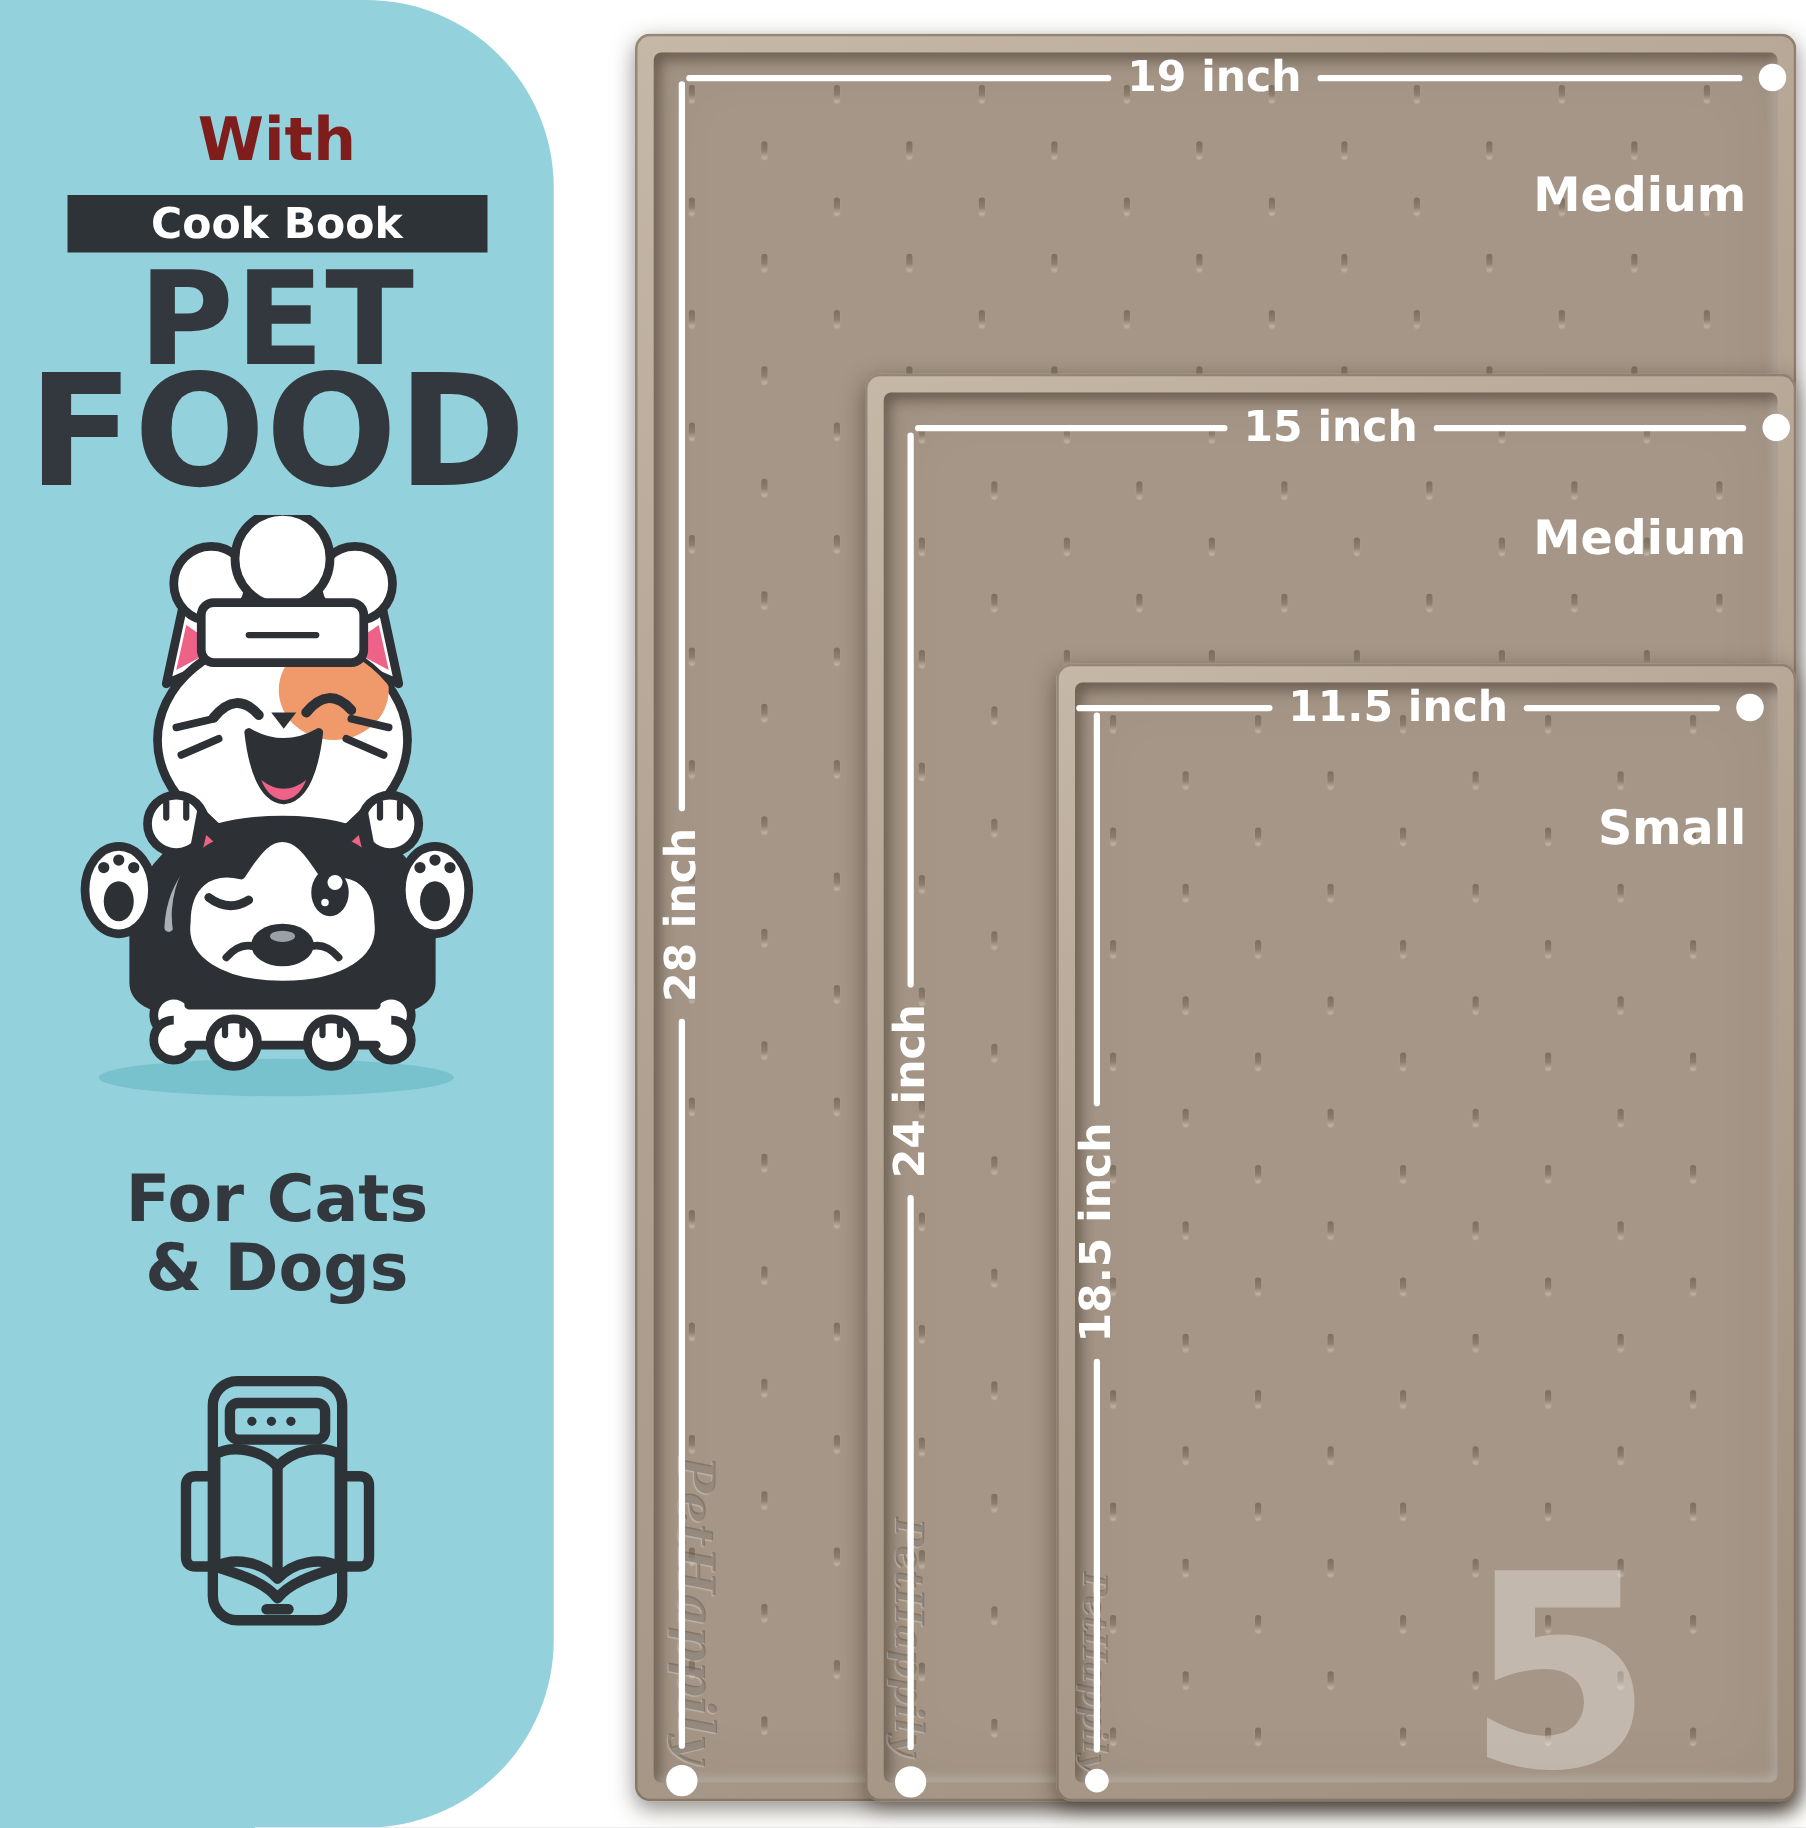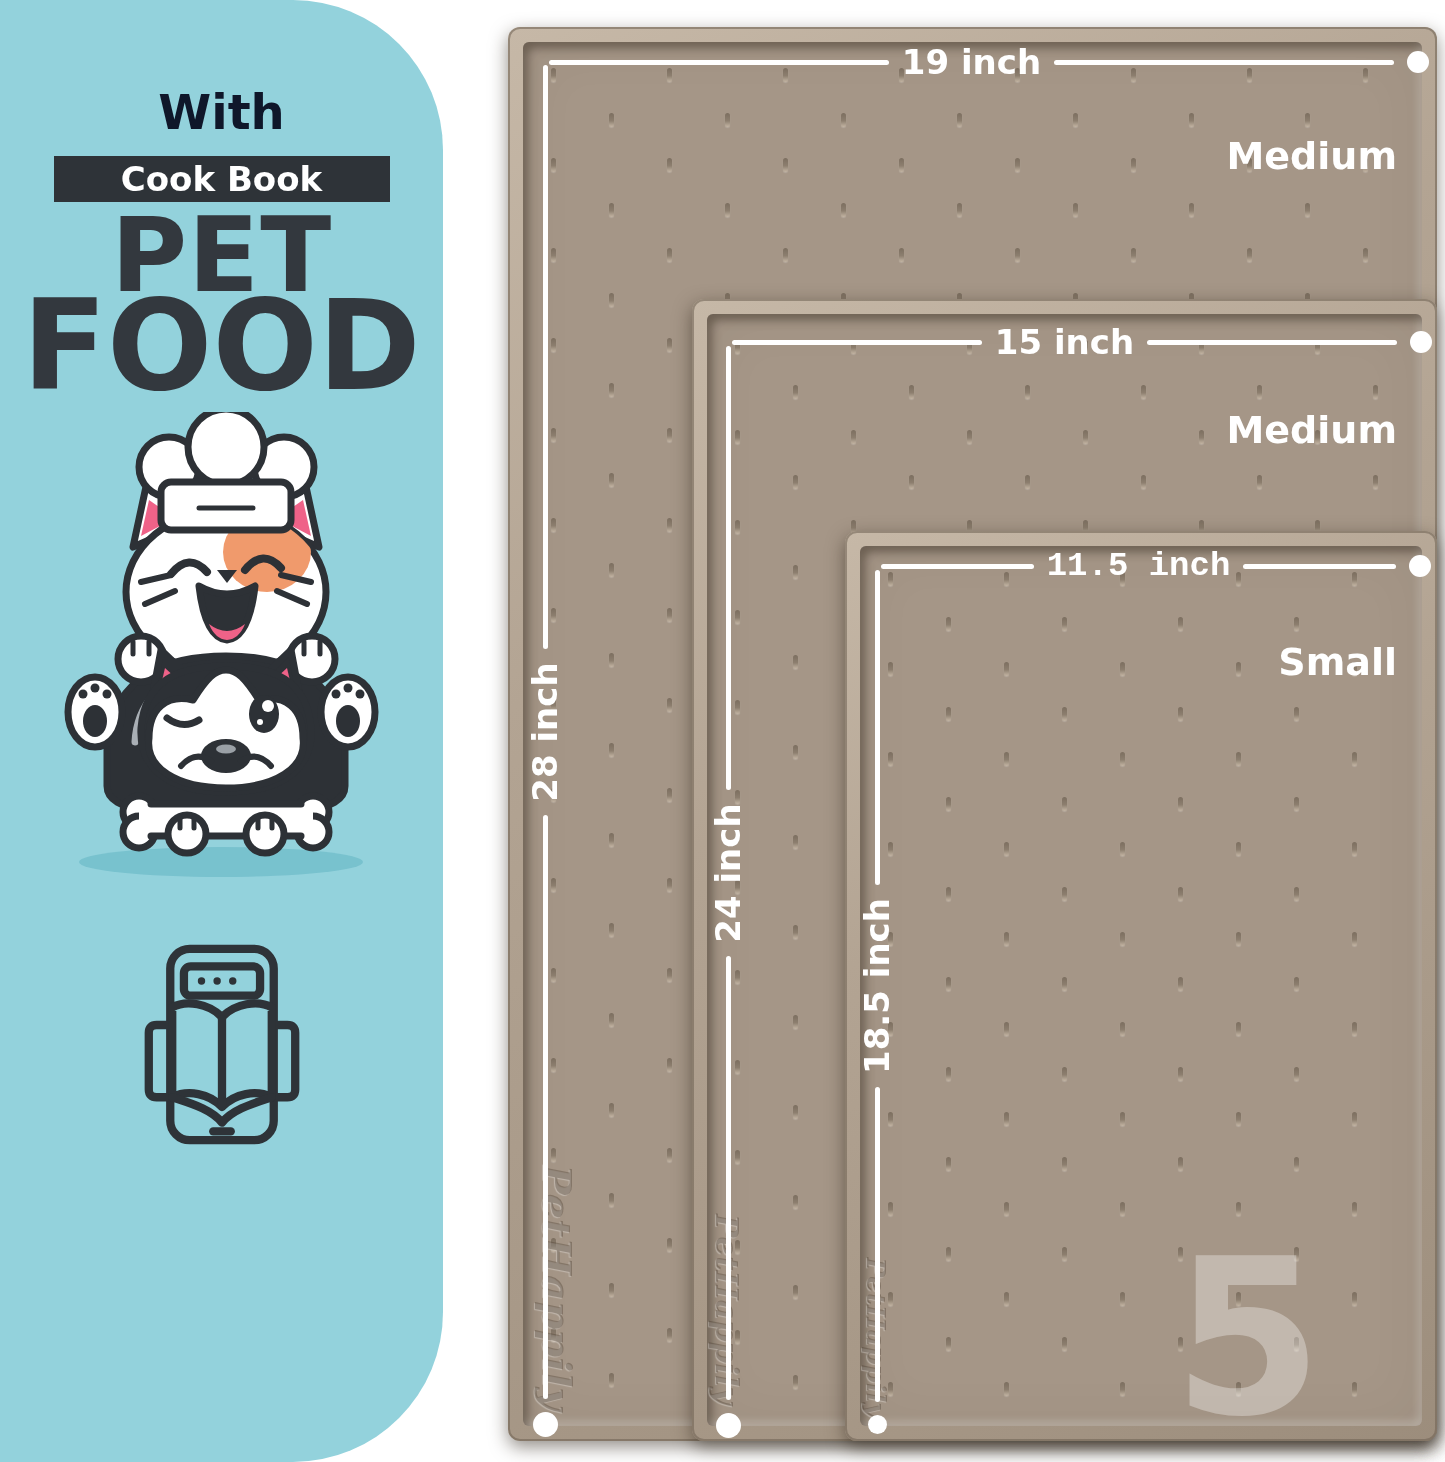--- a/index.html
+++ b/index.html
@@ -2,21 +2,21 @@
 <html><head>
 <meta charset="utf-8">
 <style>
   html,body{margin:0;padding:0;background:#ffffff;}
   .stage{position:relative;width:1445px;height:1462px;background:#fff;overflow:hidden;
          font-family:"DejaVu Sans","Liberation Sans",sans-serif;}
 
   
   .panel{position:absolute;left:0;top:0;width:443px;height:1462px;background:#93d2dc;
          border-radius:0 150px 150px 0;display:flex;flex-direction:column;align-items:center;}
-  .heading{margin-top:86px;text-align:center;color:#0f172a;font-weight:700;
+  .heading{margin-top:86px;text-align:center;color:#7f1d1d;font-weight:700;
            font-size:48px;line-height:1.12;}
   .heading span{display:block;}
   .badge{margin-top:16px;min-width:336px;height:46px;background:#2e3338;color:#ffffff;
          display:flex;align-items:center;justify-content:center;font-weight:700;font-size:34px;}
   .title{margin:12px 0 0 0;text-align:center;color:#33383e;font-weight:700;}
   .title span{display:block;line-height:0.8;}
   .t1{font-size:104px;letter-spacing:1px;}
   .t2{font-size:124px;}
   .illus{margin-top:16px;flex:none;}
   .audience{margin-top:46px;text-align:center;color:#33383e;font-weight:700;
@@ -39,21 +39,21 @@
         background:linear-gradient(180deg,#6f6253,#857767 55%,#cfc1ae);
         box-shadow:0 1px 1px rgba(255,255,255,.25);}
 
   
   .dim{position:absolute;display:flex;align-items:center;column-gap:13px;height:36px;z-index:10;}
   .seg{flex:1;height:5px;background:#ffffff;border-radius:3px;}
   .dim-label{flex:none;color:#ffffff;font-weight:700;font-size:34px;line-height:1;}
   .enddot{flex:none;width:22px;height:22px;border-radius:50%;background:#ffffff;}
   .dh-l{left:549px;top:44px;width:880px;}
   .dh-m{left:732px;top:324px;width:700px;}
-  .dh-s{left:881px;top:548px;width:550px;font-family:Liberation Mono, monospace;}
+  .dh-s{left:861px;top:548px;width:550px;}
   .dim-v{transform:rotate(-90deg);}
   .dv-l{left:-141px;top:733px;width:1372px;}
   .dv-m{left:182px;top:874px;width:1092px;}
   .dv-s{left:445px;top:984px;width:864px;}
   .dim-v .enddot{width:25px;height:25px;}
   .dv-s .enddot{width:19px;height:19px;}
 
   .size-label{position:absolute;right:48px;text-align:right;color:#ffffff;font-weight:700;
               font-size:38px;z-index:10;}
   .sl-l{top:134px;} .sl-m{top:408px;} .sl-s{top:640px;}
@@ -185,20 +185,24 @@
 
         <g>
           <circle cx="138" cy="422" r="19" fill="#ffffff"></circle>
           <path d="M131,406 v10 M145,406 v10" stroke-width="5" fill="none"></path>
           <circle cx="216" cy="422" r="19" fill="#ffffff"></circle>
           <path d="M209,406 v10 M223,406 v10" stroke-width="5" fill="none"></path>
         </g>
       </g>
     </svg>
 
+    <div class="audience">
+      <span>For Cats</span>
+      <span>&amp; Dogs</span>
+    </div>
 
     <svg class="ebook" width="170" height="205" viewBox="0 0 170 210">
       <g fill="none" stroke="#2e3338" stroke-width="8.5" stroke-linecap="round" stroke-linejoin="round">
         <rect x="32" y="6" width="106" height="196" rx="20"></rect>
         <rect x="46" y="24" width="78" height="30" rx="7"></rect>
         <circle cx="64" cy="39" r="3.8" fill="#2e3338" stroke="none"></circle>
         <circle cx="80" cy="39" r="3.8" fill="#2e3338" stroke="none"></circle>
         <circle cx="96" cy="39" r="3.8" fill="#2e3338" stroke="none"></circle>
         <path d="M32,84 H18 Q10,84 10,92 V150 Q10,158 18,158 H32"></path>
         <path d="M138,84 H152 Q160,84 160,92 V150 Q160,158 152,158 H138"></path>

